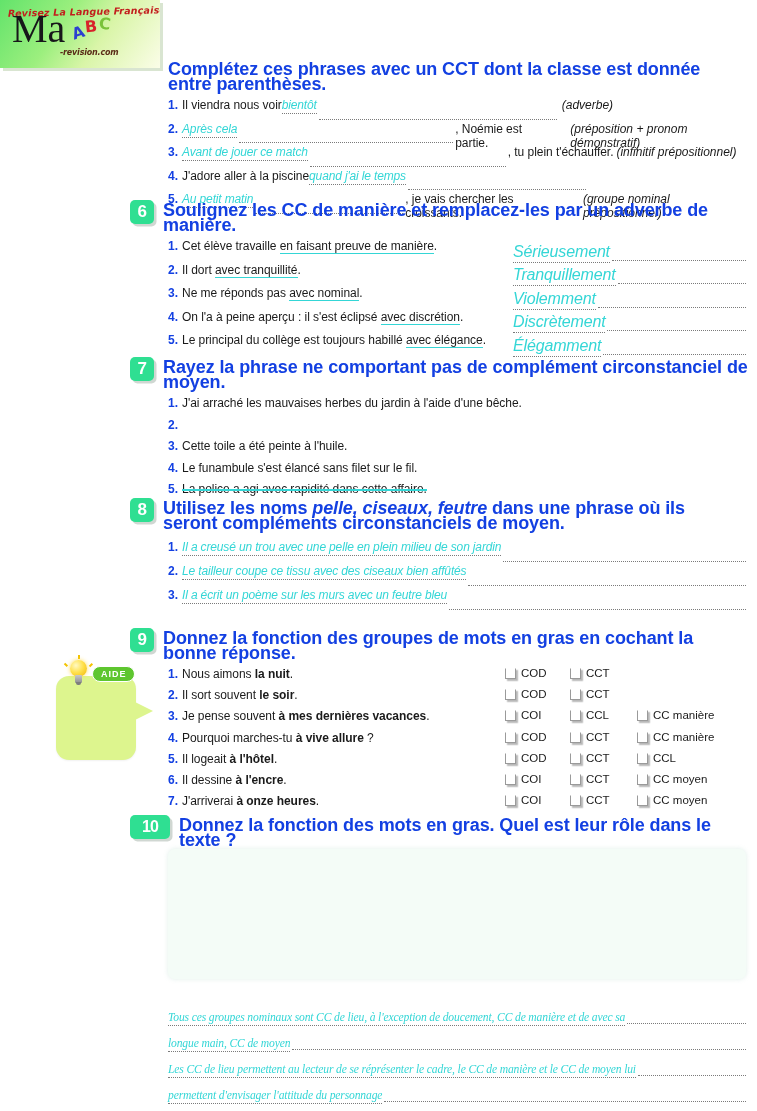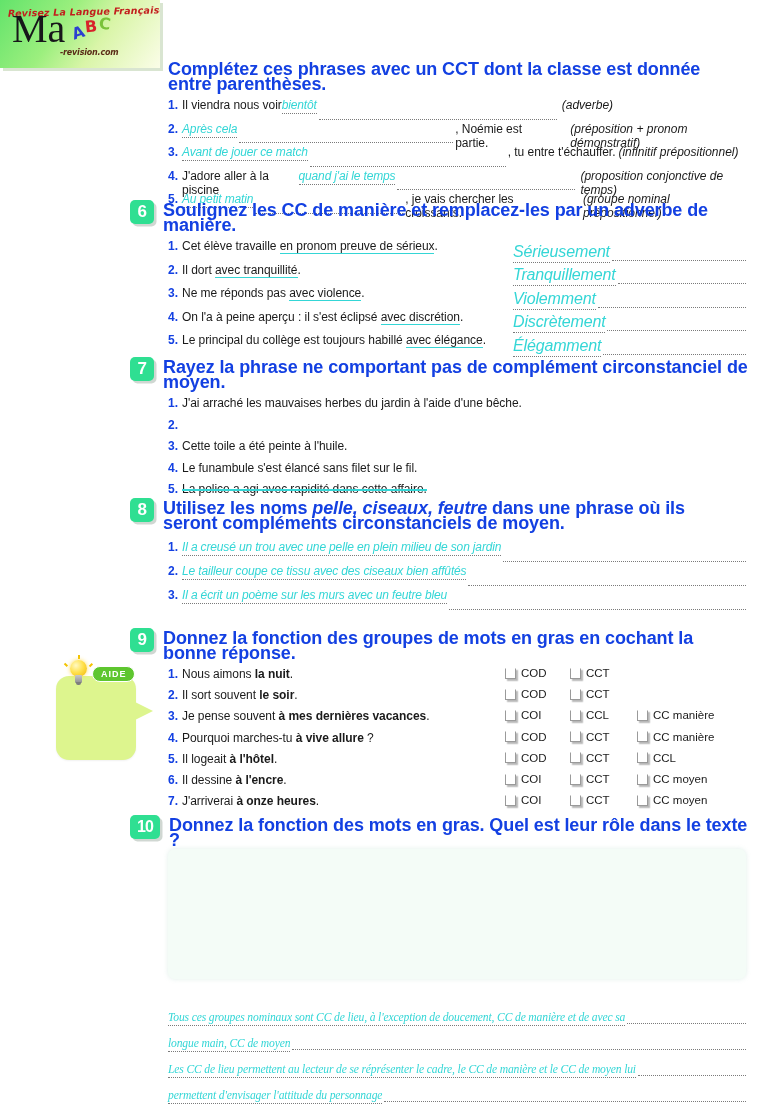--- a/index.html
+++ b/index.html
@@ -50,21 +50,21 @@
   .ex{position:absolute;}
   .ex-head{display:flex;align-items:flex-start;gap:9px;}
   .badge{
     flex:0 0 auto;
     width:24px;height:24px;border-radius:5px;
     background:#2fdf92;color:#ffffff;
     font-weight:700;font-size:17px;line-height:24px;text-align:center;
     box-shadow:2.5px 2.5px 0 rgba(120,140,125,.35);
     letter-spacing:-.5px;
   }
-  .badge.w2{width:30px;font-size:16px;letter-spacing:-1px;}
+  .badge.w2{width:40px;font-size:16px;letter-spacing:-1px;}
   .q{
     color:#1340e2;font-weight:700;font-size:18px;line-height:15px;
     letter-spacing:-.1px;padding-top:3px;
   }
   .q i{font-style:italic;}
 
   .items{margin-top:6px;}
   .item{
     position:relative;font-size:12px;line-height:14px;color:#1a1a1a;
     display:flex;align-items:baseline;
@@ -91,21 +91,21 @@
     letter-spacing:-.15px;
   }
 
   
   .two-col{display:flex;}
   .col-l{width:345px;}
   .col-r{flex:1;display:flex;flex-direction:column;}
   .ans-line{display:flex;align-items:flex-end;height:23.5px;}
 
   
-  .cb-row{position:absolute;display:flex;align-items:center;}
+  .cb-row{position:absolute;display:flex;align-items:flex-end;}
   .cb{
     width:9px;height:9px;background:#ffffff;
     border:1px solid #9a9a9a;border-top-color:#ffffff;
     box-shadow:1.5px 1.5px 1.2px rgba(0,0,0,.28);
     margin-right:5px;flex:0 0 auto;
   }
   .cb-lab{font-size:11.5px;color:#1a1a1a;white-space:nowrap;}
 
   
   .aide{
@@ -181,29 +181,28 @@
           <span class="hw">Après cela</span>
           <span class="dots" style="flex: 0 0 214px;"></span>
           <span class="txt">, Noémie est partie.</span>
           <span class="paren" style="margin-left: 19px; font-style: italic;"> (préposition + pronom démonstratif)</span>
         </div>
         <div class="item" style="height: 23.5px;">
           <span class="num">3.</span>
           <span class="txt"></span>
           <span class="hw">Avant de jouer ce match</span>
           <span class="dots" style="flex: 0 0 196px;"></span>
-          <span class="txt">, tu entre t'échauffer.</span>
+          <span class="txt">, tu plein t'échauffer.</span>
           <span class="paren" style="margin-left: 3px;"> (infinitif prépositionnel)</span>
         </div>
         <div class="item" style="height: 23.5px;">
           <span class="num">4.</span>
           <span class="txt">J'adore aller à la piscine </span>
           <span class="hw">quand j'ai le temps</span>
           <span class="dots" style="flex: 0 0 178px;"></span>
-          <span class="paren" style="margin-left: 3px;"> (proposition conjonctive de temps)</span>
         </div>
         <div class="item" style="height: 23.5px;">
           <span class="num">5.</span>
           <span class="txt"></span>
           <span class="hw">Au petit matin</span>
           <span class="dots" style="flex: 0 0 148px;"></span>
           <span class="txt">, je vais chercher les croissants.</span>
           <span class="paren" style="margin-left: 13px;"> (groupe nominal prépositionnel)</span>
         </div>
       </div>
@@ -212,29 +211,29 @@
   <div class="ex" style="left:130px;top:200px;width:618px;">
     <div class="ex-head">
       <div class="badge">6</div>
       <div class="q">Soulignez les CC de manière et remplacez-les par un adverbe de manière.</div>
     </div>
     <div class="items" style="margin-left:38px;" id="ex6-items">
         <div class="two-col">
           <div class="col-l">
             <div class="item" style="height: 23.5px;">
               <span class="num">1.</span>
-              <span class="txt">Cet élève travaille <span class="u">en pronom preuve de sérieux</span>.</span>
+              <span class="txt">Cet élève travaille <span class="u">en faisant preuve de manière</span>.</span>
             </div>
             <div class="item" style="height: 23.5px;">
               <span class="num">2.</span>
               <span class="txt">Il dort <span class="u">avec tranquillité</span>.</span>
             </div>
             <div class="item" style="height: 23.5px;">
               <span class="num">3.</span>
-              <span class="txt">Ne me réponds pas <span class="u">avec violence</span>.</span>
+              <span class="txt">Ne me réponds pas <span class="u">avec nominal</span>.</span>
             </div>
             <div class="item" style="height: 23.5px;">
               <span class="num">4.</span>
               <span class="txt">On l'a à peine aperçu : il s'est éclipsé <span class="u">avec discrétion</span>.</span>
             </div>
             <div class="item" style="height: 23.5px;">
               <span class="num">5.</span>
               <span class="txt">Le principal du collège est toujours habillé <span class="u">avec élégance</span>.</span>
             </div>
           </div>

